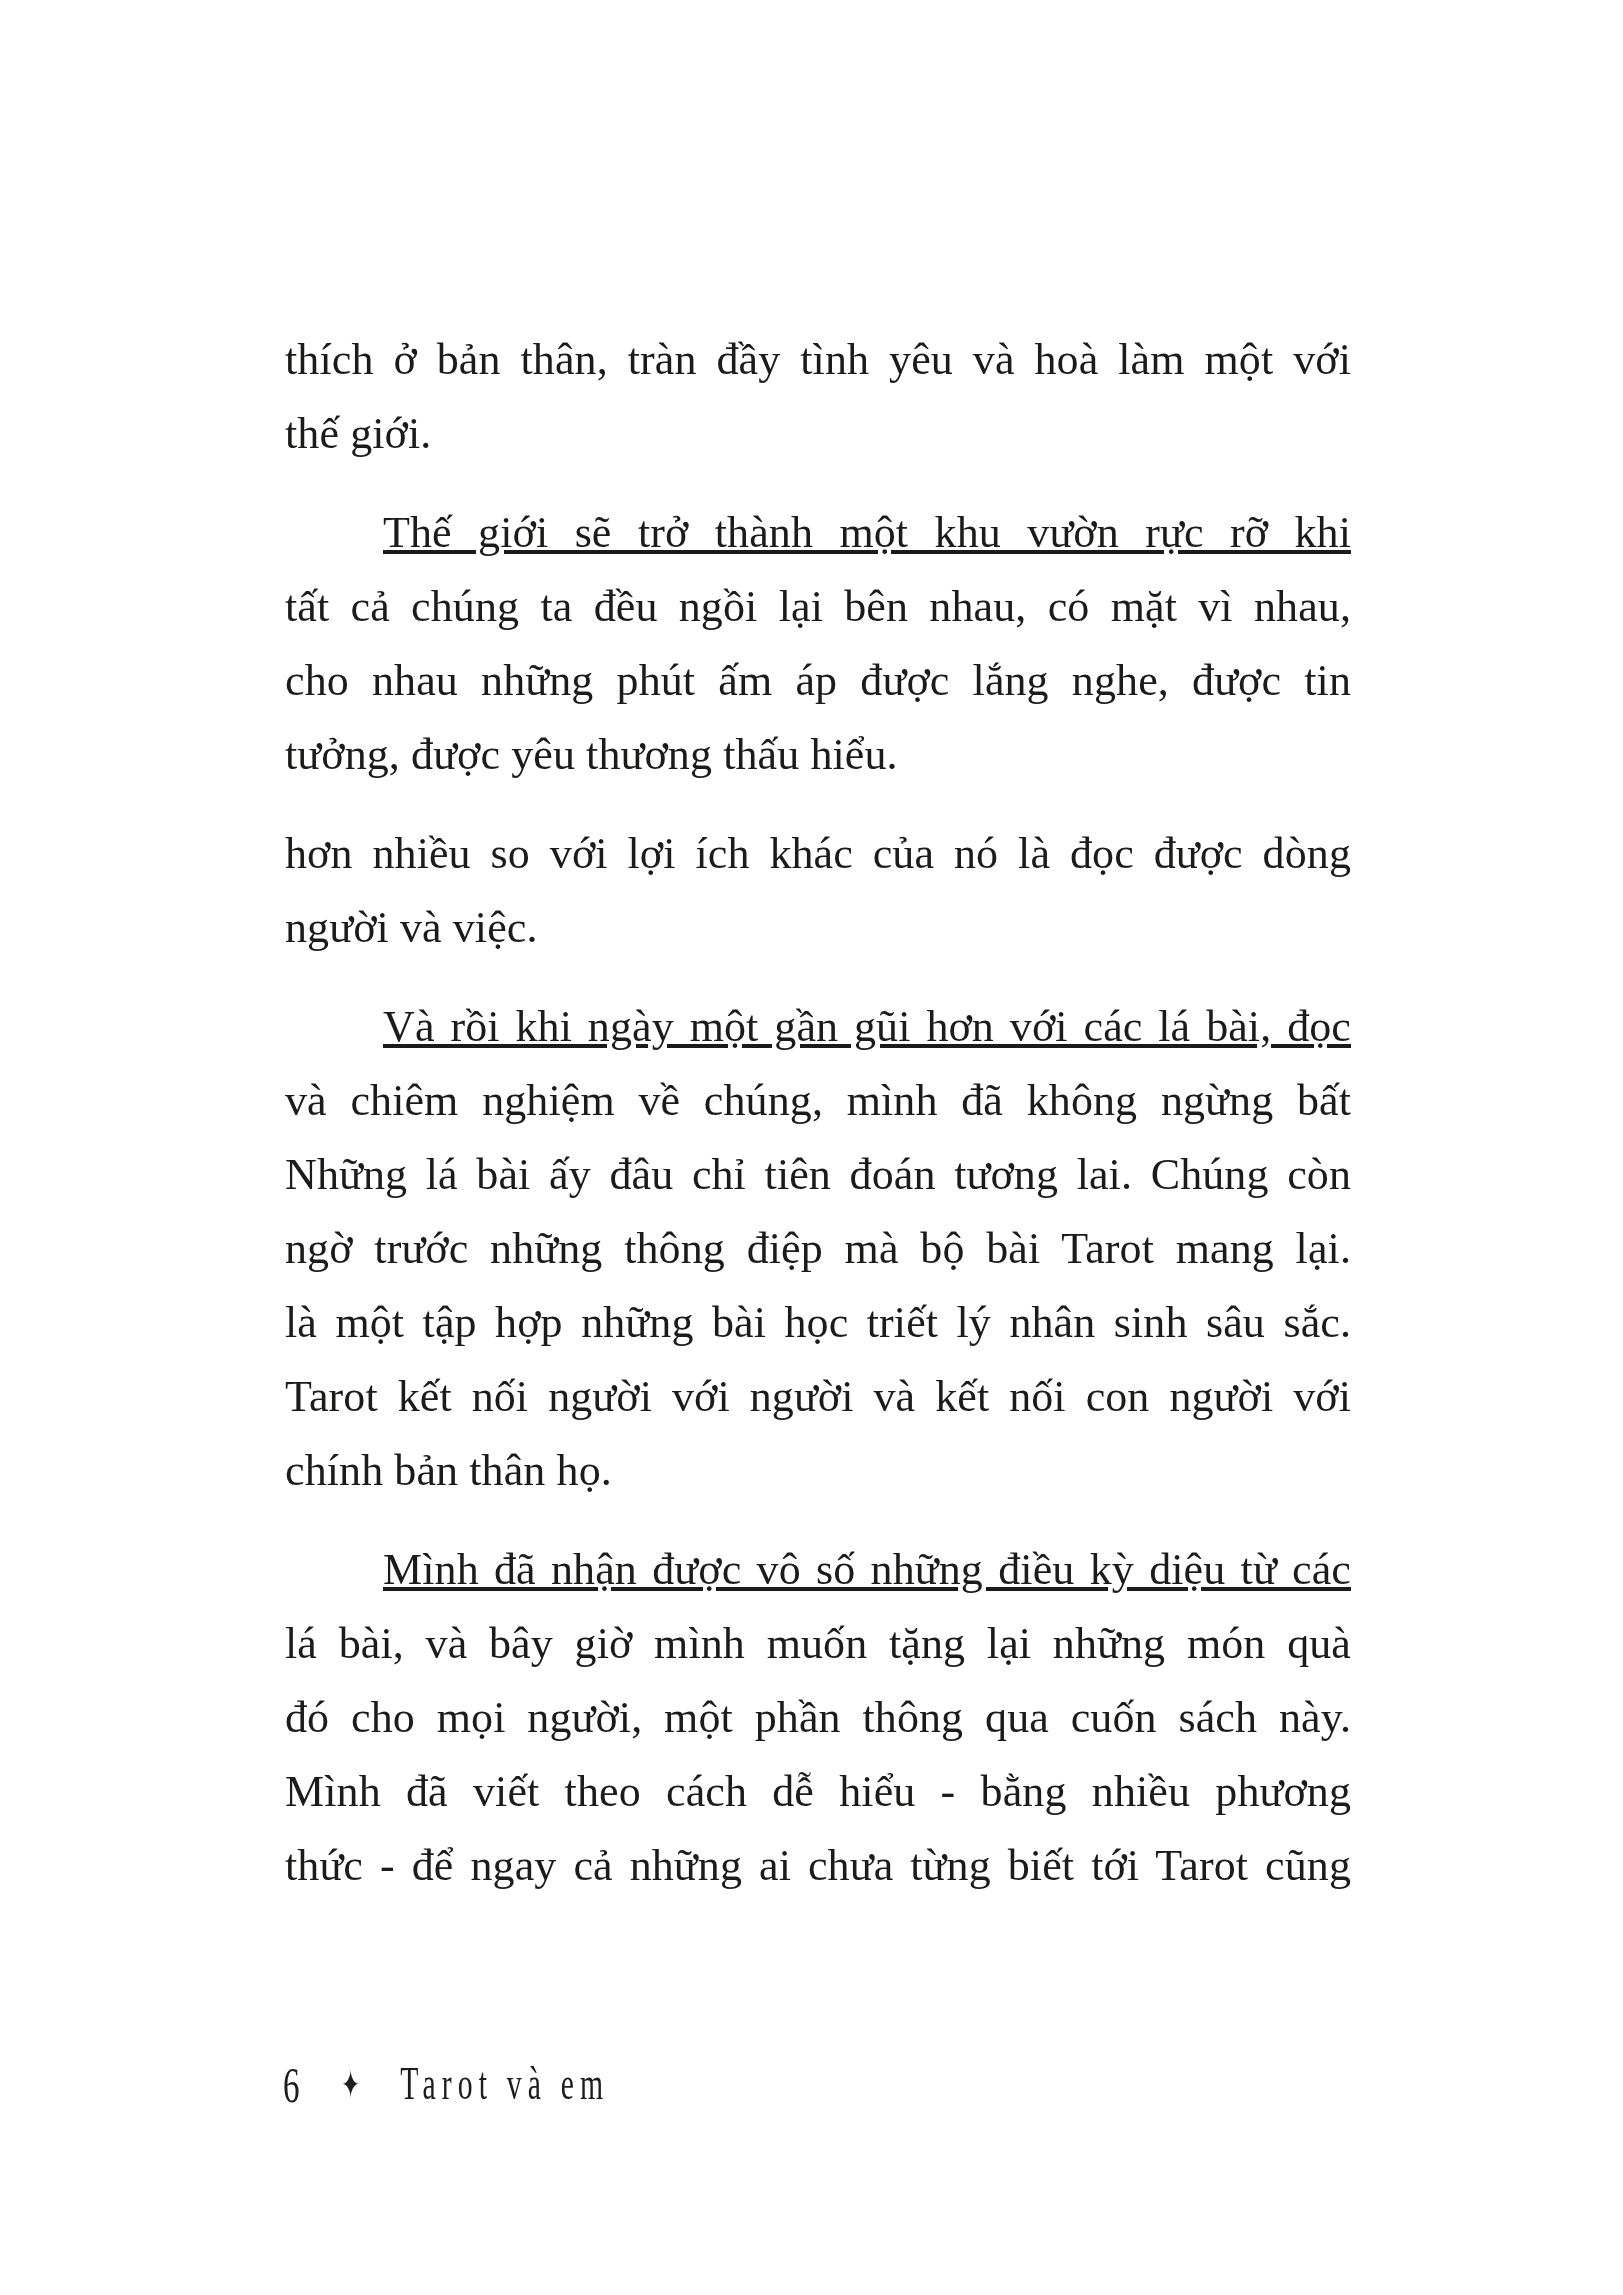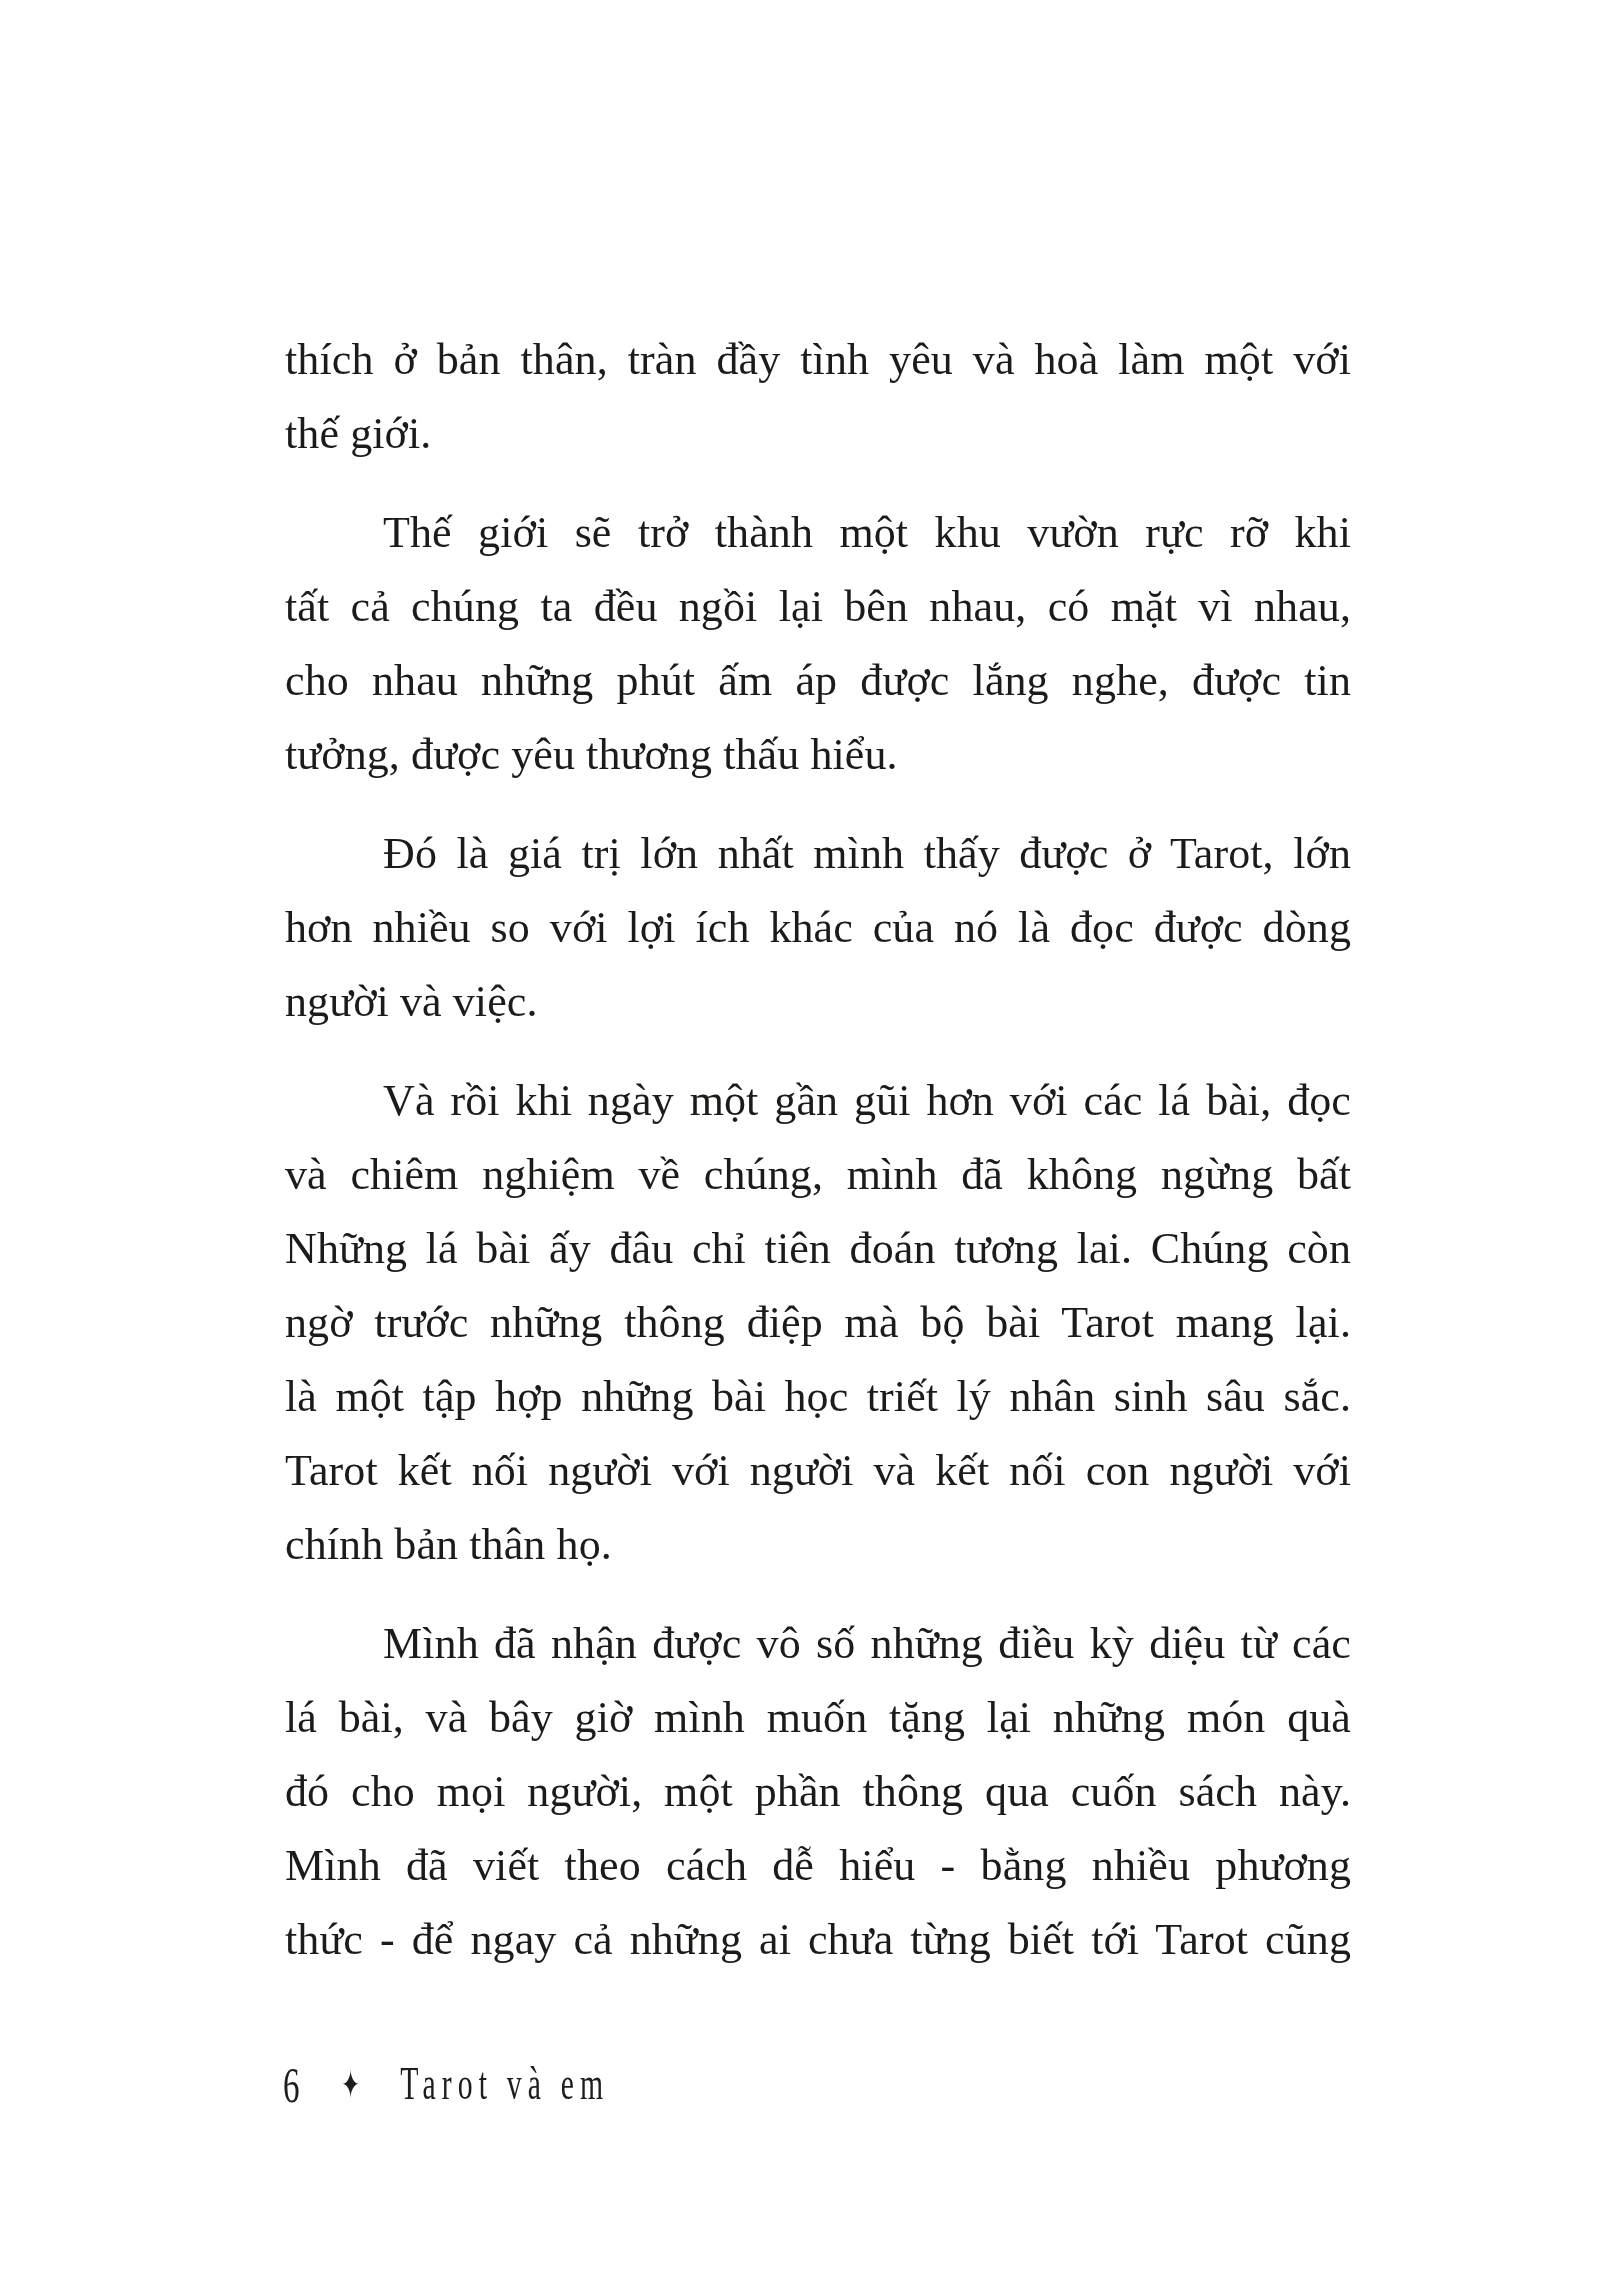--- a/index.html
+++ b/index.html
@@ -27,21 +27,21 @@
     line-height: 74px;
     letter-spacing: 0.1px;
   }
   .par + .par { margin-top: 25px; }
   .ln {
     text-align: justify;
     text-align-last: justify;
     white-space: normal;
   }
   .ln.last { text-align-last: left; }
-  .ln.indent { text-indent: 98px; }
+  .ln.indent { text-indent: 98px; text-decoration: underline; }
   .footer {
     position: absolute;
     left: 283px;
     top: 2023px;
     display: flex;
     align-items: center;
     column-gap: 46px;
     color: #1d1d1b;
     transform: scale(0.85, 1.3);
     transform-origin: left top;
@@ -76,21 +76,20 @@
     </div>
 
     <div class="par">
       <div class="ln indent">Thế giới sẽ trở thành một khu vườn rực rỡ khi</div>
       <div class="ln">tất cả chúng ta đều ngồi lại bên nhau, có mặt vì nhau,</div>
       <div class="ln">cho nhau những phút ấm áp được lắng nghe, được tin</div>
       <div class="ln last">tưởng, được yêu thương thấu hiểu.</div>
     </div>
 
     <div class="par">
-      <div class="ln indent">Đó là giá trị lớn nhất mình thấy được ở Tarot, lớn</div>
       <div class="ln">hơn nhiều so với lợi ích khác của nó là đọc được dòng</div>
       <div class="ln last">người và việc.</div>
     </div>
 
     <div class="par">
       <div class="ln indent">Và rồi khi ngày một gần gũi hơn với các lá bài, đọc</div>
       <div class="ln">và chiêm nghiệm về chúng, mình đã không ngừng bất</div>
       <div class="ln">Những lá bài ấy đâu chỉ tiên đoán tương lai. Chúng còn</div>
       <div class="ln">ngờ trước những thông điệp mà bộ bài Tarot mang lại.</div>
       <div class="ln">là một tập hợp những bài học triết lý nhân sinh sâu sắc.</div>

